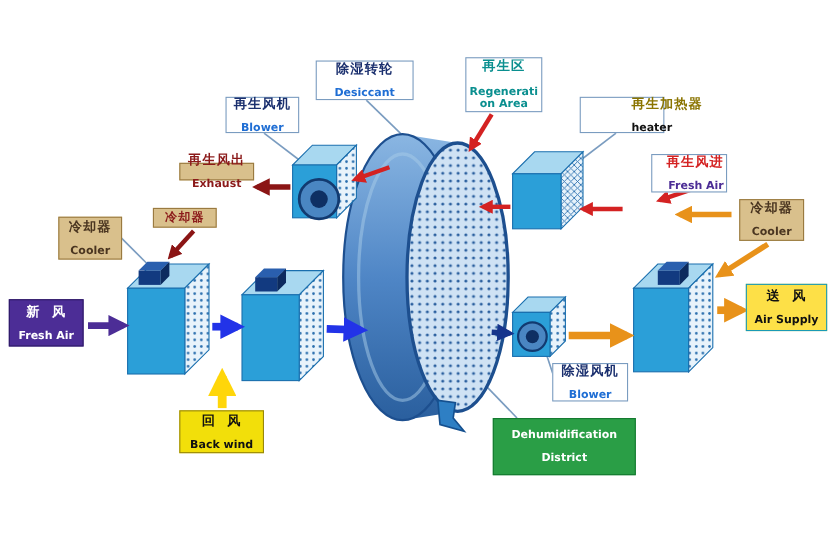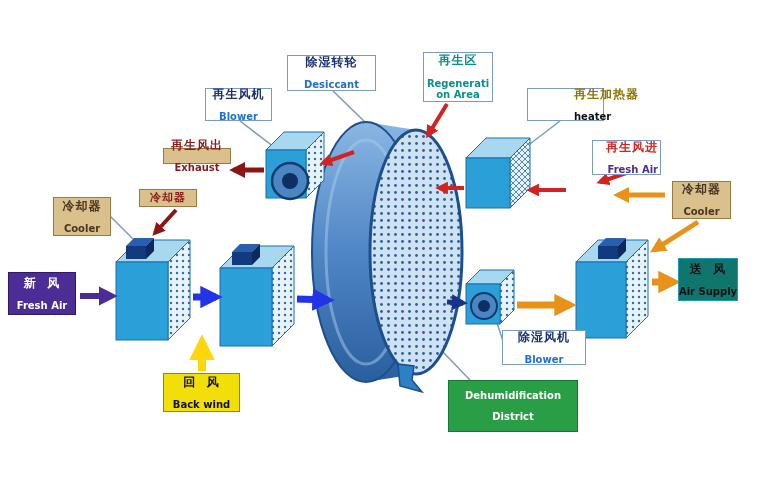--- a/index.html
+++ b/index.html
@@ -28,23 +28,23 @@
   .l-regen     { left:423px; top:52px;  width:70px;  height:50px; }
   .l-regen .en { word-break:break-all; white-space:normal; }
   .l-rblower   { left:205px; top:88px;  width:67px;  height:33px; }
   .l-heater    { left:527px; top:88px;  width:77px;  height:33px;padding-left:46px; }
   .l-exhaust   { left:163px; top:148px; width:68px;  height:16px; background:#d9c08c; border-color:#9a7a40; }
   .l-rfresh    { left:592px; top:140px; width:69px;  height:35px;align-items:flex-end; }
   .l-coolerL   { left:53px;  top:197px; width:58px;  height:39px; background:#d9c08c; border-color:#9a7a40; }
   .l-coolerLs  { left:139px; top:189px; width:58px;  height:18px; background:#d9c08c; border-color:#9a7a40; }
   .l-coolerR   { left:672px; top:181px; width:59px;  height:38px; background:#d9c08c; border-color:#9a7a40; }
   .l-freshair  { left:8px;   top:272px; width:68px;  height:43px; background:#4c2d96; border-color:#2e1a66; }
-  .l-airsupply { left:678px; top:258px; width:60px;  height:43px; background:#0f766e; border-color:#1a9ab5;align-items:center; }
+  .l-airsupply { left:678px; top:258px; width:74px;  height:43px; background:#fde047; border-color:#1a9ab5;align-items:center; }
   .l-backwind  { left:163px; top:373px; width:77px;  height:39px; background:#f2df0a; border-color:#98880a; }
-  .l-dblower   { left:502px; top:330px; width:84px;  height:35px; }
+  .l-dblower   { left:502px; top:330px; width:69px;  height:35px; }
   .l-district  { left:448px; top:380px; width:130px; height:52px; background:#2a9e46; border-color:#157a30; }
   .l-district .zh { letter-spacing:5px; }
 
   .headline { position:absolute; z-index:3; left:0; top:198px; width:100%;
               text-align:center; font-size:39px; font-weight:bold; line-height:1.18;
               color:#f5c20a; letter-spacing:2px;
               -webkit-text-stroke:1.5px #ffffff;
               text-shadow:2px 2px 2px rgba(140,140,140,0.75); }
 </style>
 </head>

